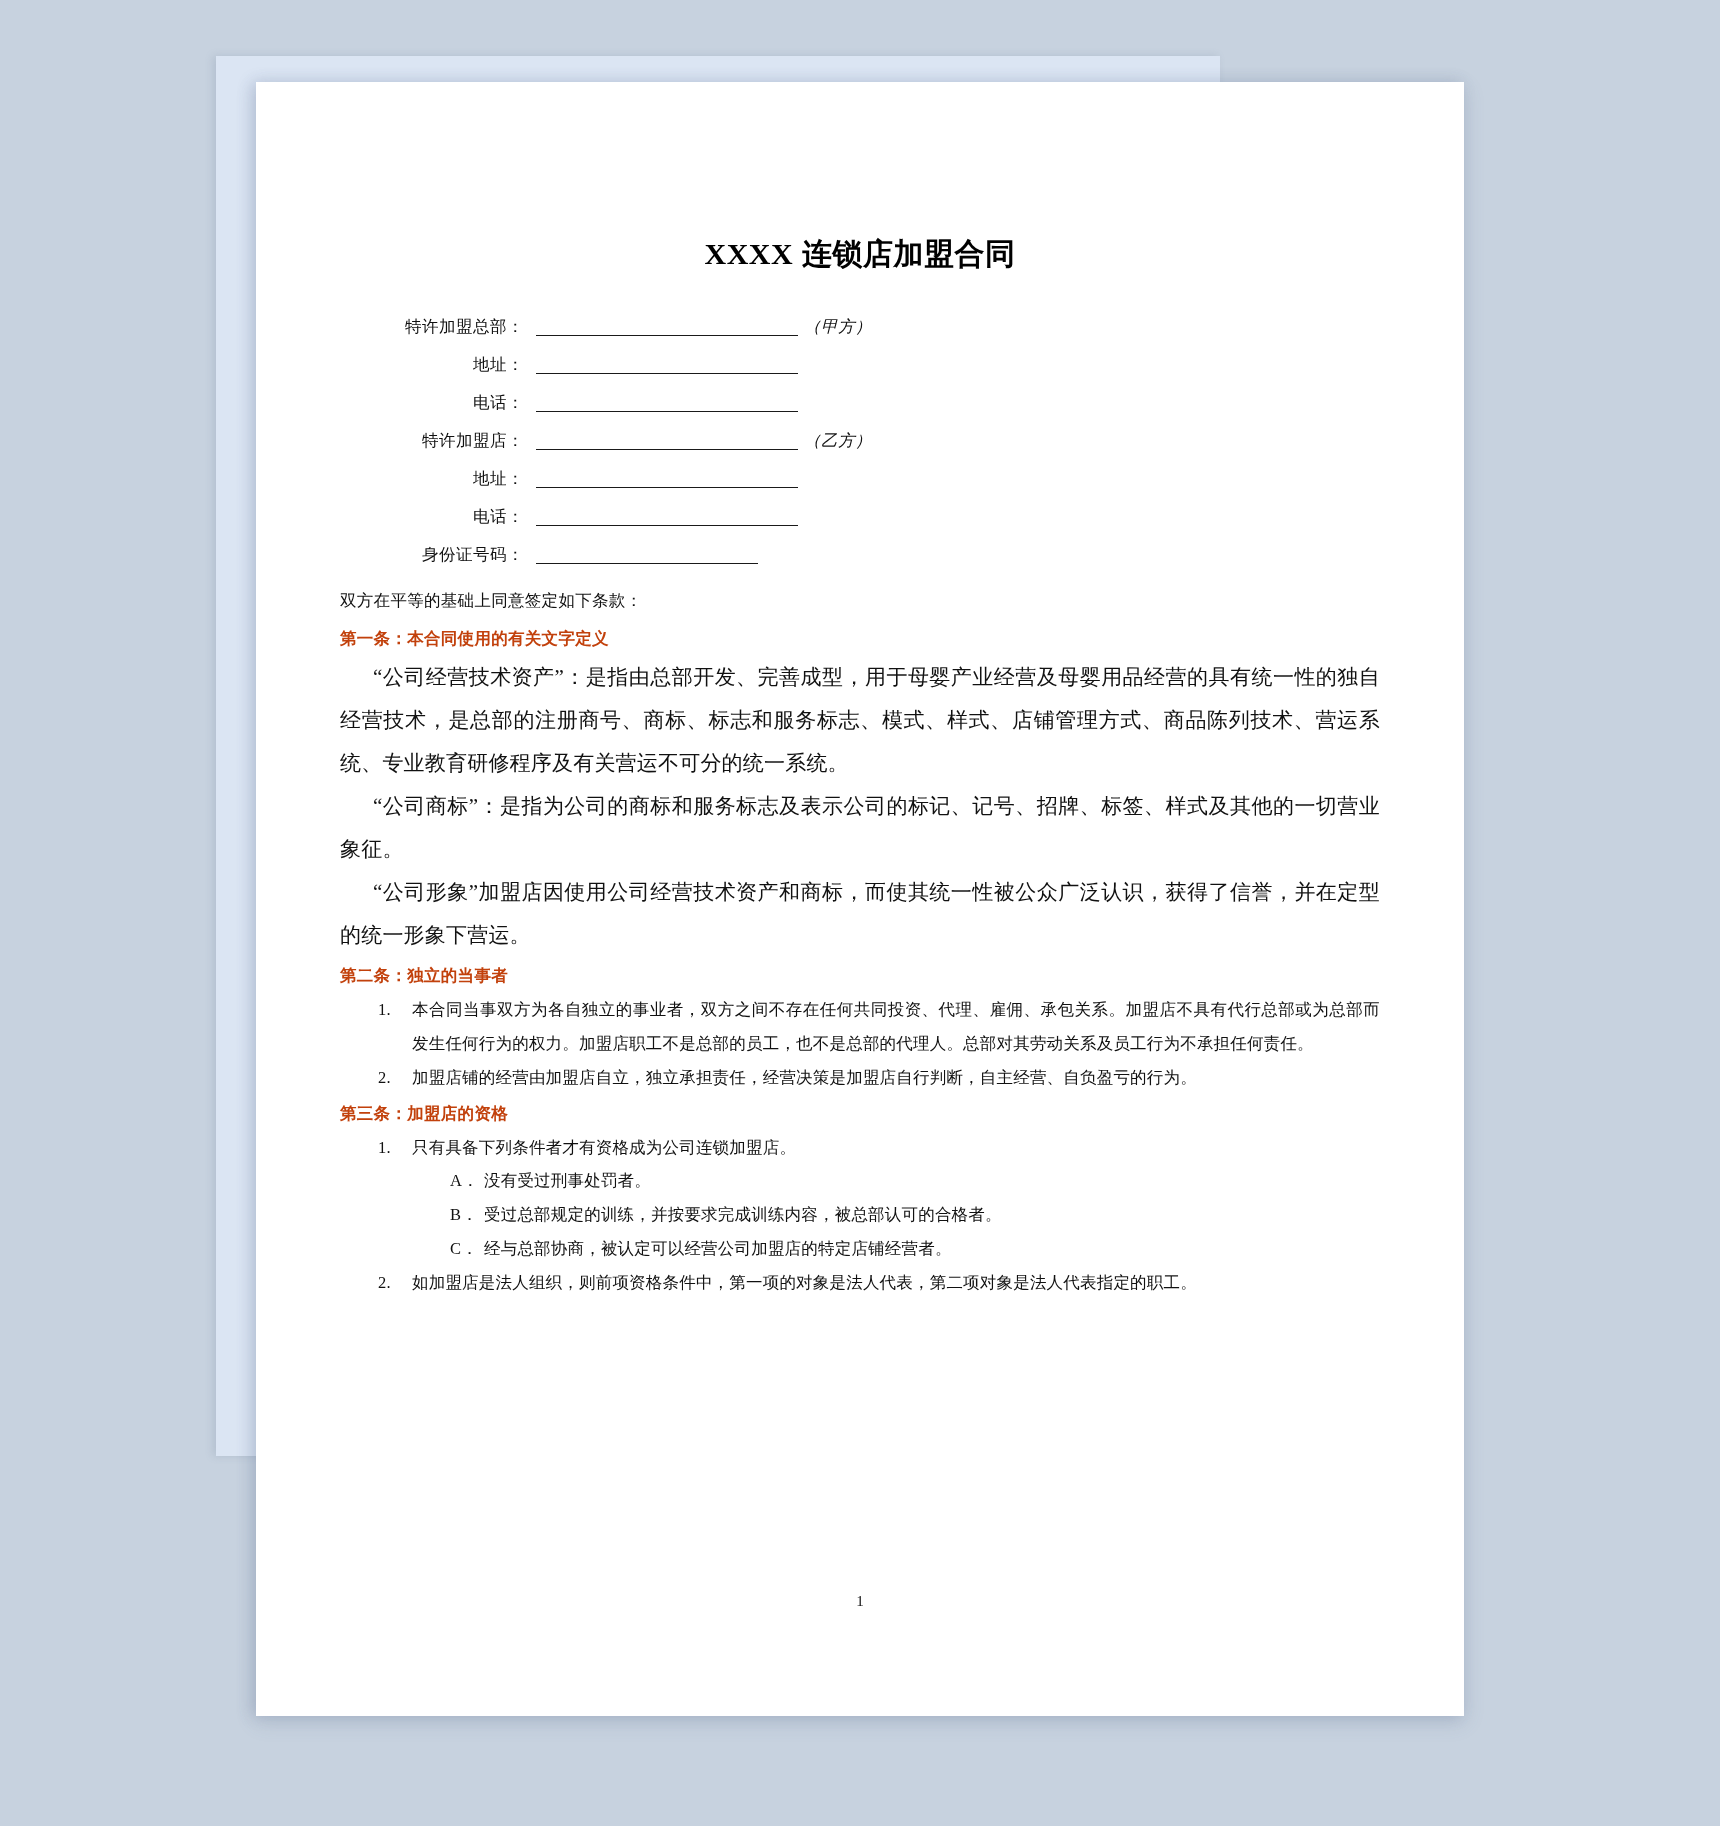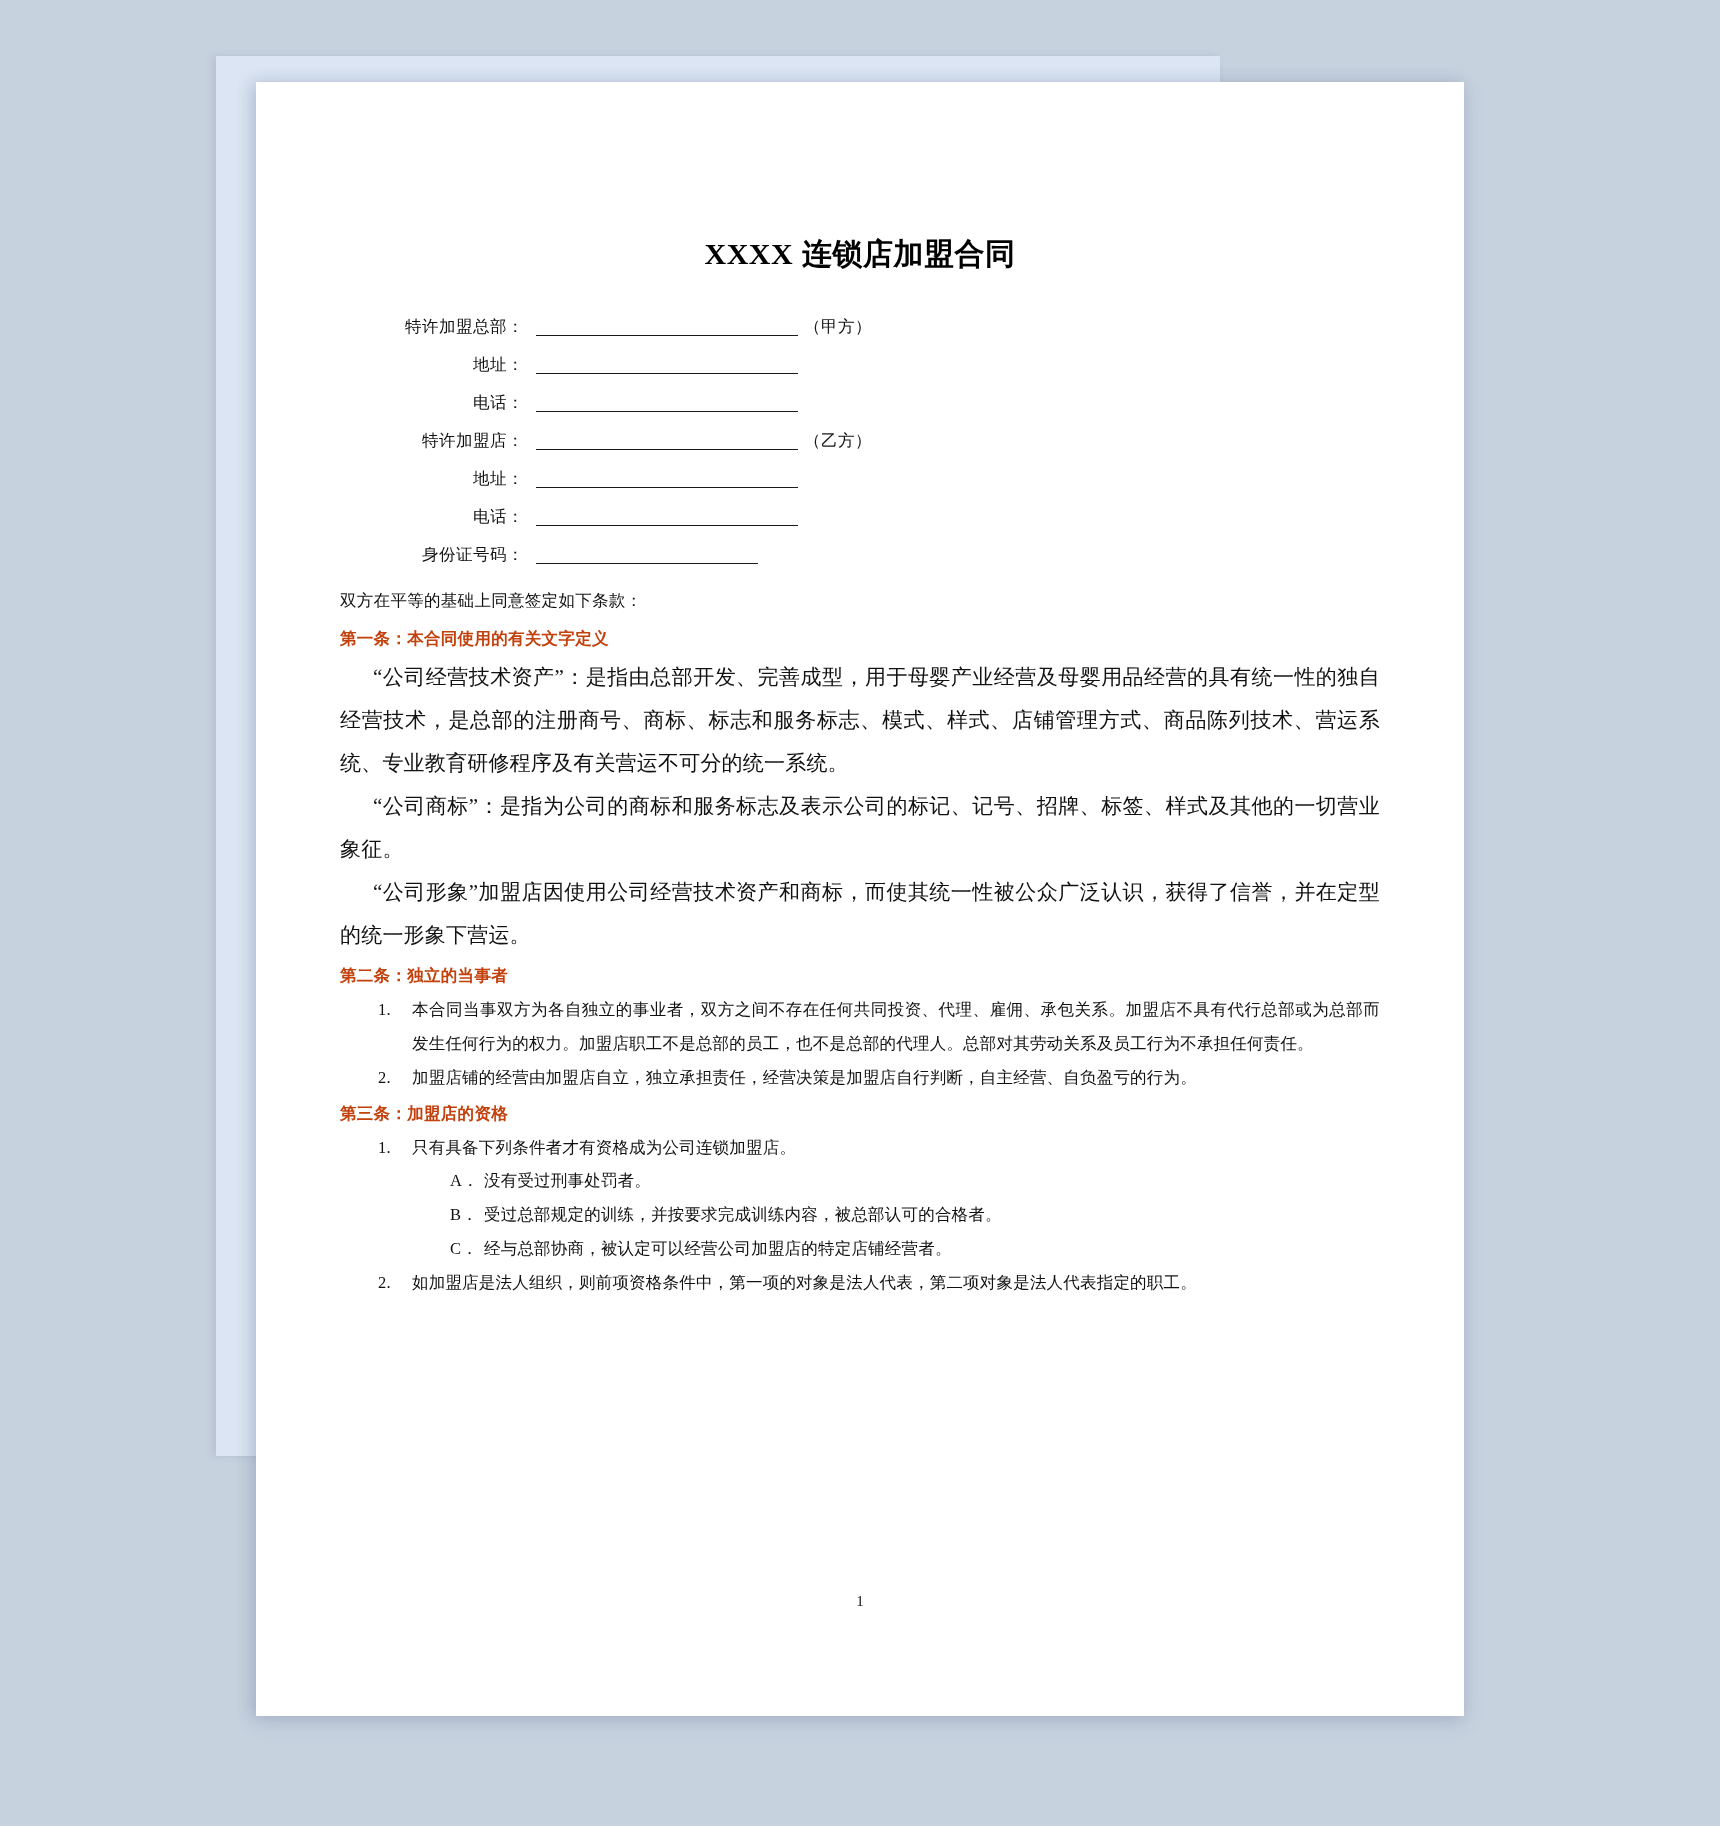--- a/index.html
+++ b/index.html
@@ -85,20 +85,21 @@
     height:17px;
     margin:0 4px 0 12px;
   }
   .form-row.w-long  .fr-line { width:262px; }
   .form-row.w-med   .fr-line { width:262px; }
   .form-row.w-short .fr-line { width:222px; }
   .form-row .fr-party {
     white-space:nowrap;
     letter-spacing:0.5px;
     margin-left:2px;
+    font-style:italic;
   }
 
   
   .intro {
     font-size:16.5px;
     line-height:1.9;
     color:#111;
     margin-top:0;
     margin-bottom:6px;
     letter-spacing:0.3px;

